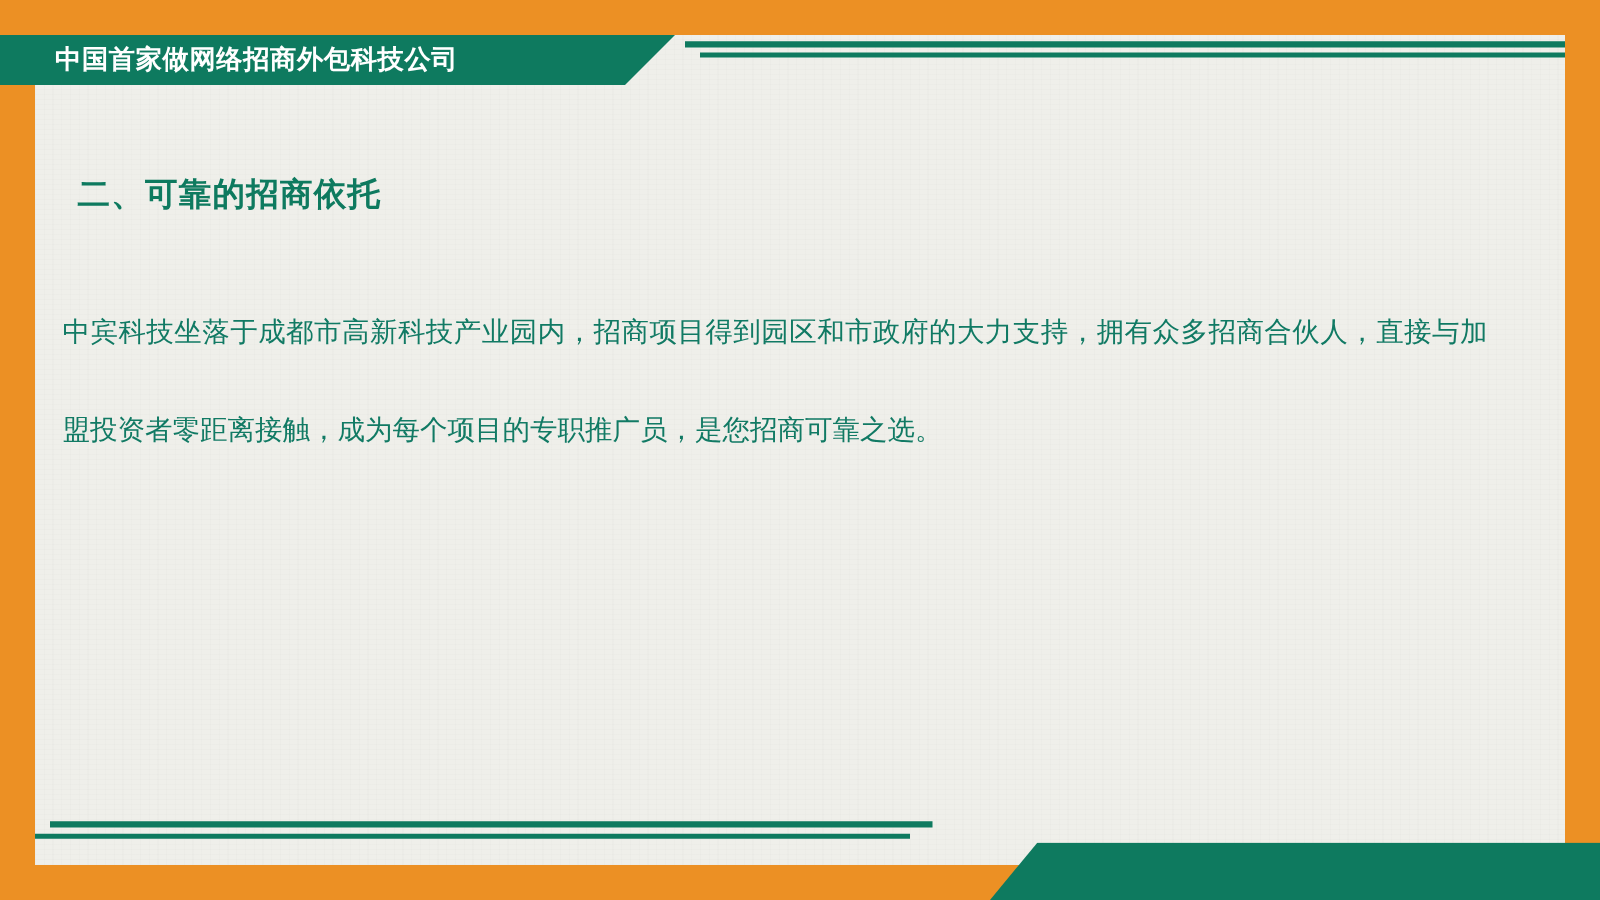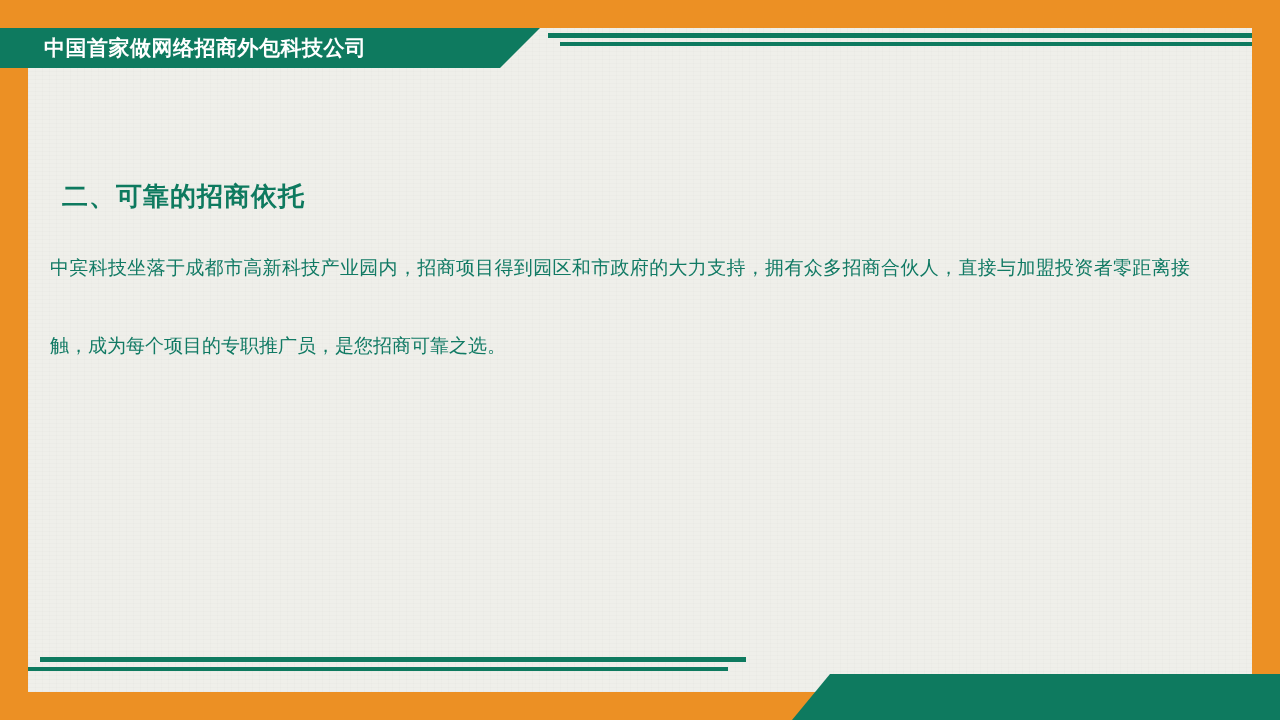--- a/index.html
+++ b/index.html
@@ -85,30 +85,29 @@
   
   .section-title {
     position: absolute;
     left: 62px;
     top: 138px;
     font-size: 26px;
     font-weight: bold;
     color: #0E7A5F;
     letter-spacing: 1px;
     white-space: nowrap;
-    margin-top: 41px;
   }
 
   .body-text {
     position: absolute;
     left: 50px;
     top: 228px;
     width: 1140px;
     font-family: "DejaVu Serif", serif;
-    font-size: 19px;
+    font-size: 22px;
     line-height: 78px;
     color: #117A64;
     text-align: justify;
     letter-spacing: 0px;
   }
 
   
   .footer-wrap {
     position: absolute;
     left: 0;

